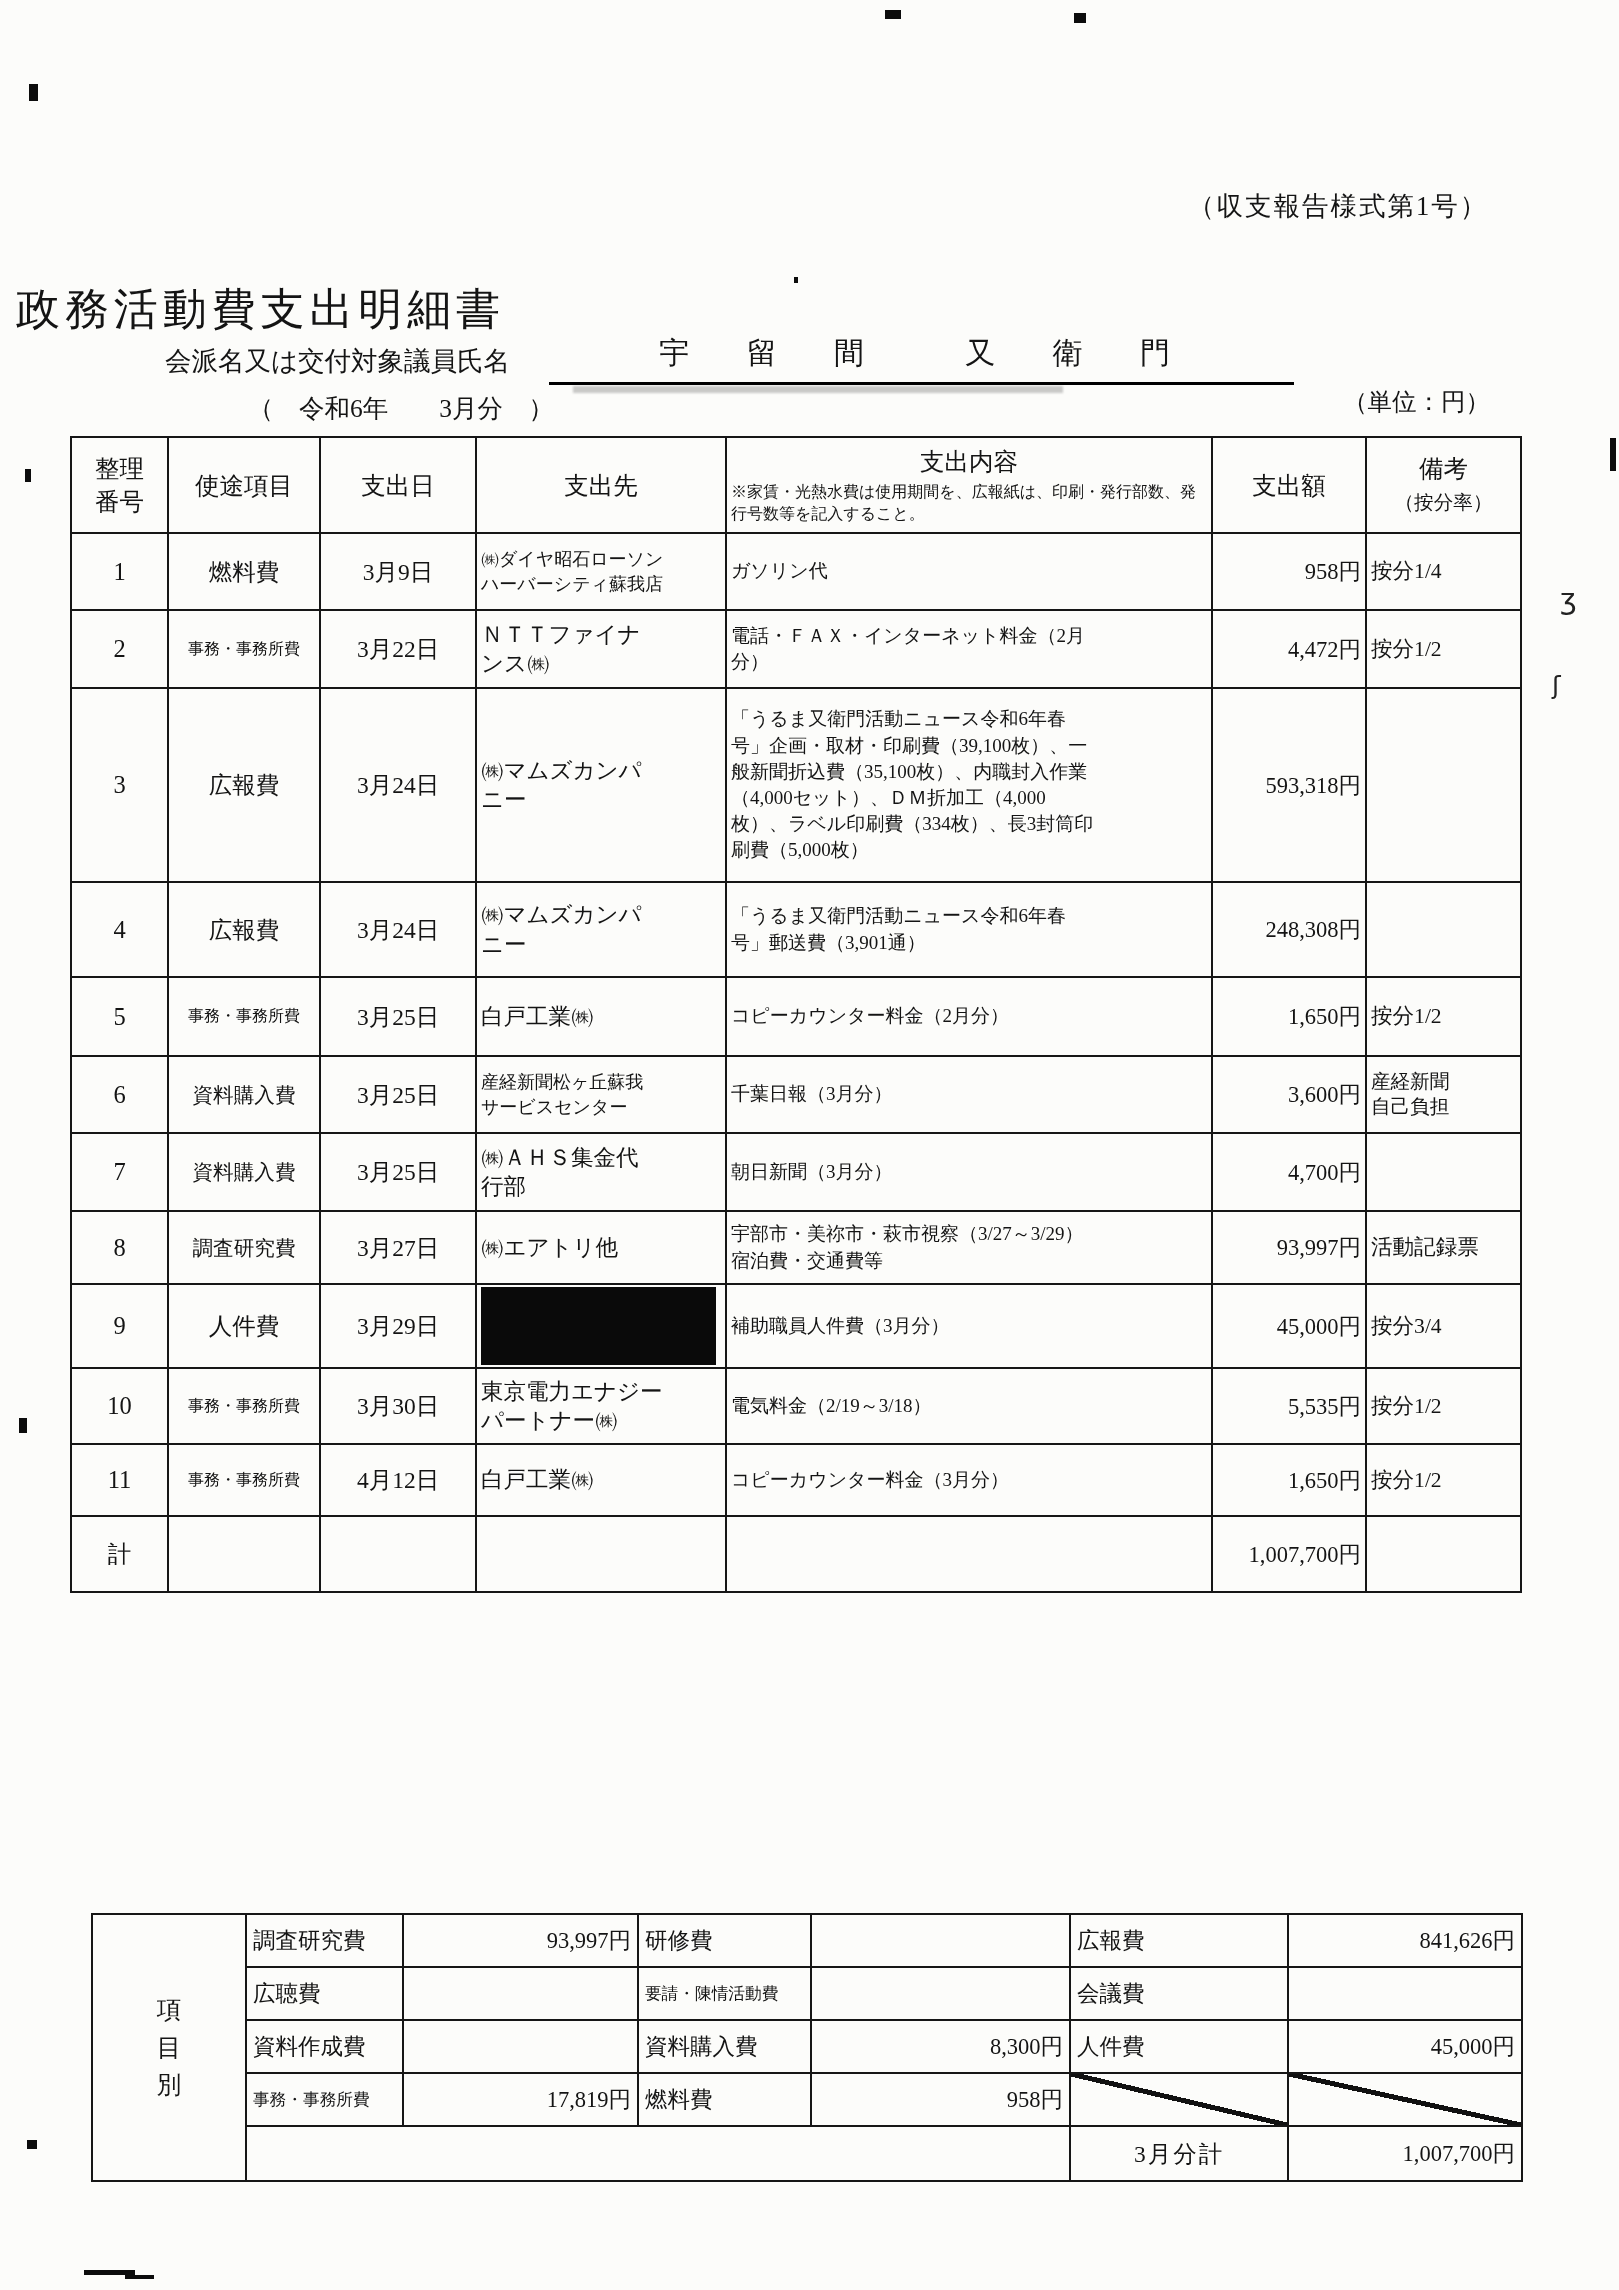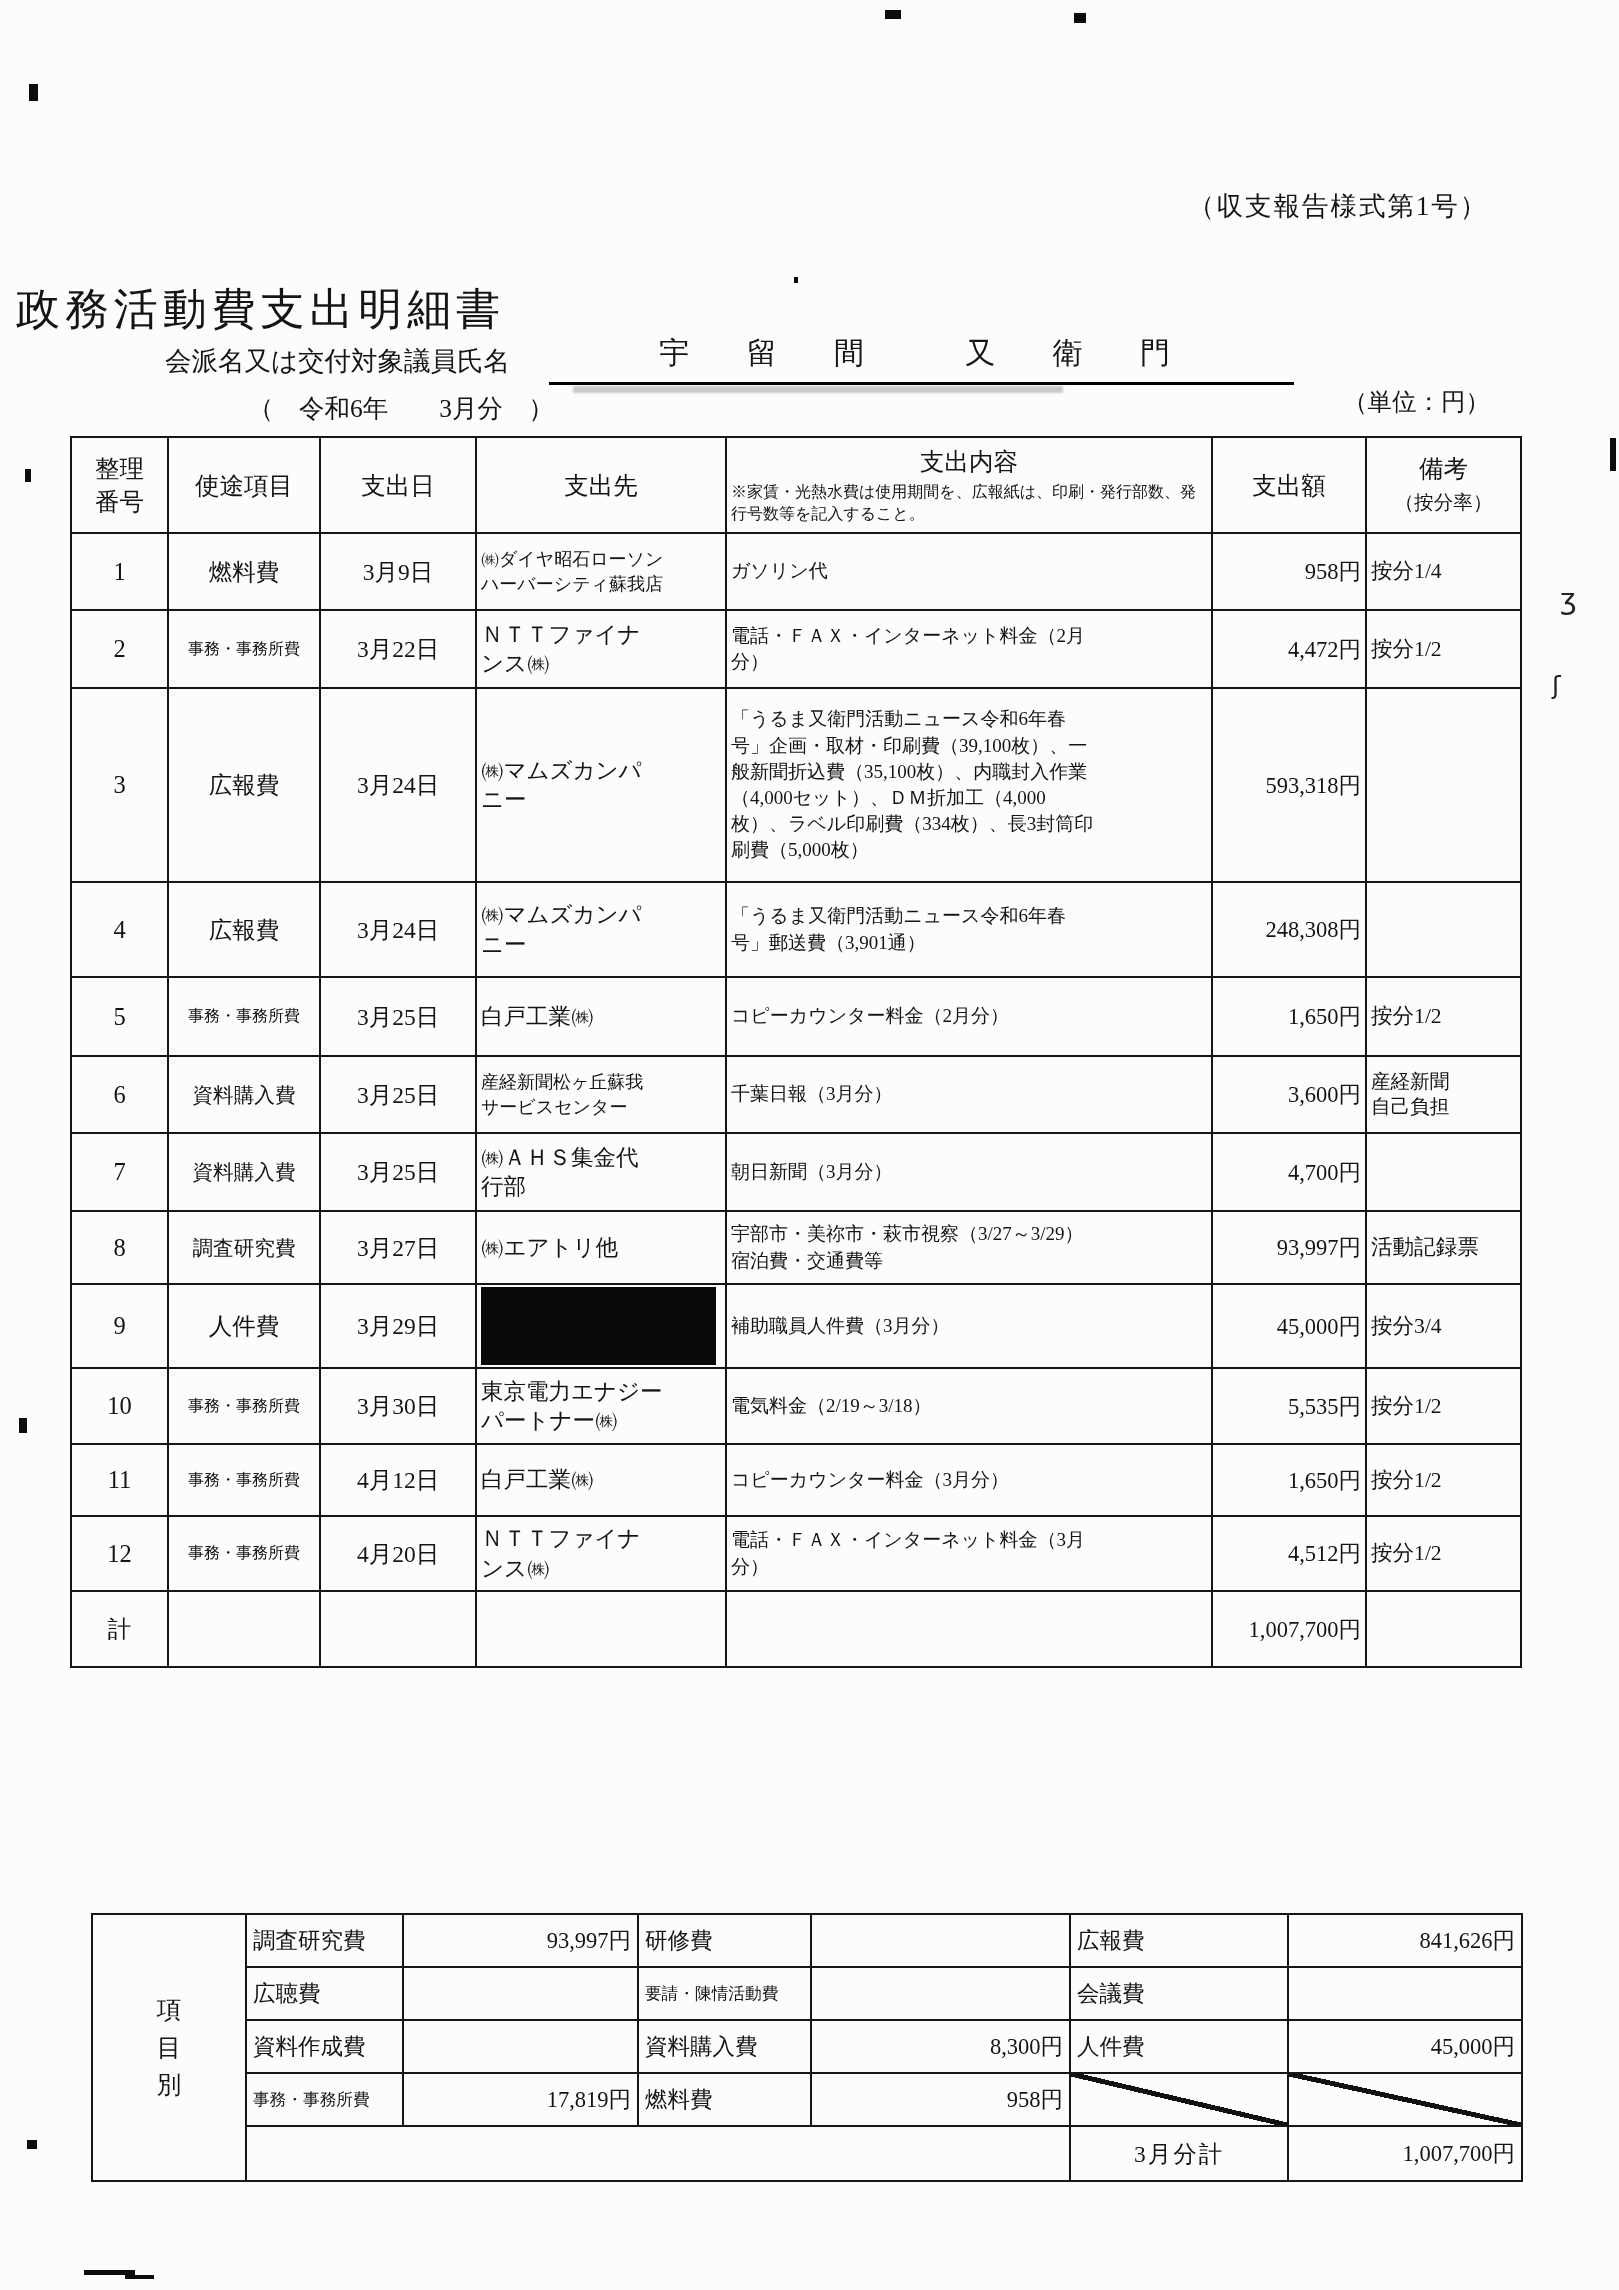--- a/index.html
+++ b/index.html
@@ -190,29 +190,20 @@
       </tr>
       <tr style="height: 72px;">
         <td class="c-no">11</td>
         <td class="c-cat cat-s">事務・事務所費</td>
         <td class="c-date">4月12日</td>
         <td class="c-payee">白戸工業㈱</td>
         <td class="c-content">コピーカウンター料金（3月分）</td>
         <td class="c-amt">1,650円</td>
         <td class="c-rem">按分1/2</td>
       </tr>
-      <tr style="height: 75px;">
-        <td class="c-no">12</td>
-        <td class="c-cat cat-s">事務・事務所費</td>
-        <td class="c-date">4月20日</td>
-        <td class="c-payee">ＮＴＴファイナ<br>ンス㈱</td>
-        <td class="c-content">電話・ＦＡＸ・インターネット料金（3月<br>分）</td>
-        <td class="c-amt">4,512円</td>
-        <td class="c-rem">按分1/2</td>
-      </tr>
     </tbody>
   <tbody>
     <tr class="trow">
       <td class="c-no">計</td>
       <td class="c-cat"></td>
       <td class="c-date"></td>
       <td class="c-payee"></td>
       <td class="c-content"></td>
       <td class="c-amt">1,007,700円</td>
       <td class="c-rem"></td>

